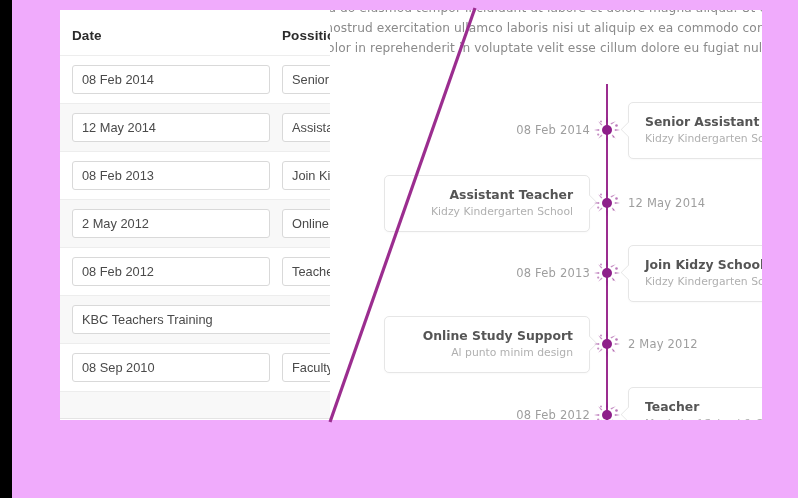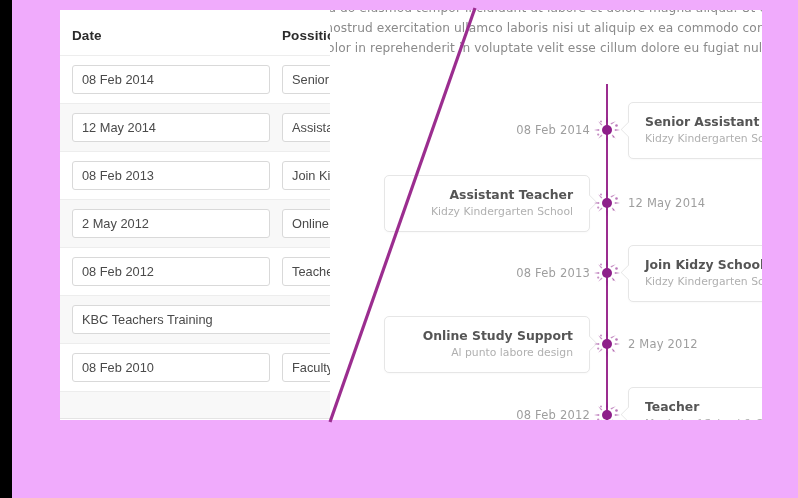--- a/index.html
+++ b/index.html
@@ -306,21 +306,21 @@
       </div>
 
       <div class="trow alt">
         <div class="cell col-pos">
           <div class="tinput">KBC Teachers Training</div>
         </div>
       </div>
 
       <div class="trow">
         <div class="cell col-date">
-          <div class="tinput">08 Feb 2010</div>
+          <div class="tinput">08 Sep 2010</div>
         </div>
         <div class="cell col-pos">
           <div class="tinput">Faculty of Arts</div>
         </div>
       </div>
 
       <div class="tfoot"></div>
       <div class="tfoot2"></div>
     </div>
   </div>
@@ -430,21 +430,21 @@
           </div>
         </div>
       </div>
 
       <div class="tl-row" style="top:300px">
         <div class="side-left">
           <div class="tl-card">
             <span class="notch"></span>
             <span class="notch-in"></span>
             <div class="tl-title">Online Study Support</div>
-            <div class="tl-sub">Al punto labore design</div>
+            <div class="tl-sub">Al punto minim design</div>
           </div>
         </div>
         <div class="tl-marker">
           <svg viewBox="0 0 28 28" aria-hidden="true">
             <g fill="#8E1F8A">
               <path d="M14 1 L15.1 6.2 L12.9 6.2 Z" opacity=".65"></path>
               <path d="M27 14 L21.8 15.1 L21.8 12.9 Z" opacity=".55"></path>
               <path d="M14 27 L12.9 21.8 L15.1 21.8 Z" opacity=".5"></path>
               <path d="M1 14 L6.2 12.9 L6.2 15.1 Z" opacity=".55"></path>
               <path d="M22.8 5.2 L18.6 8.4 L17.4 7.2 Z" opacity=".5"></path>

